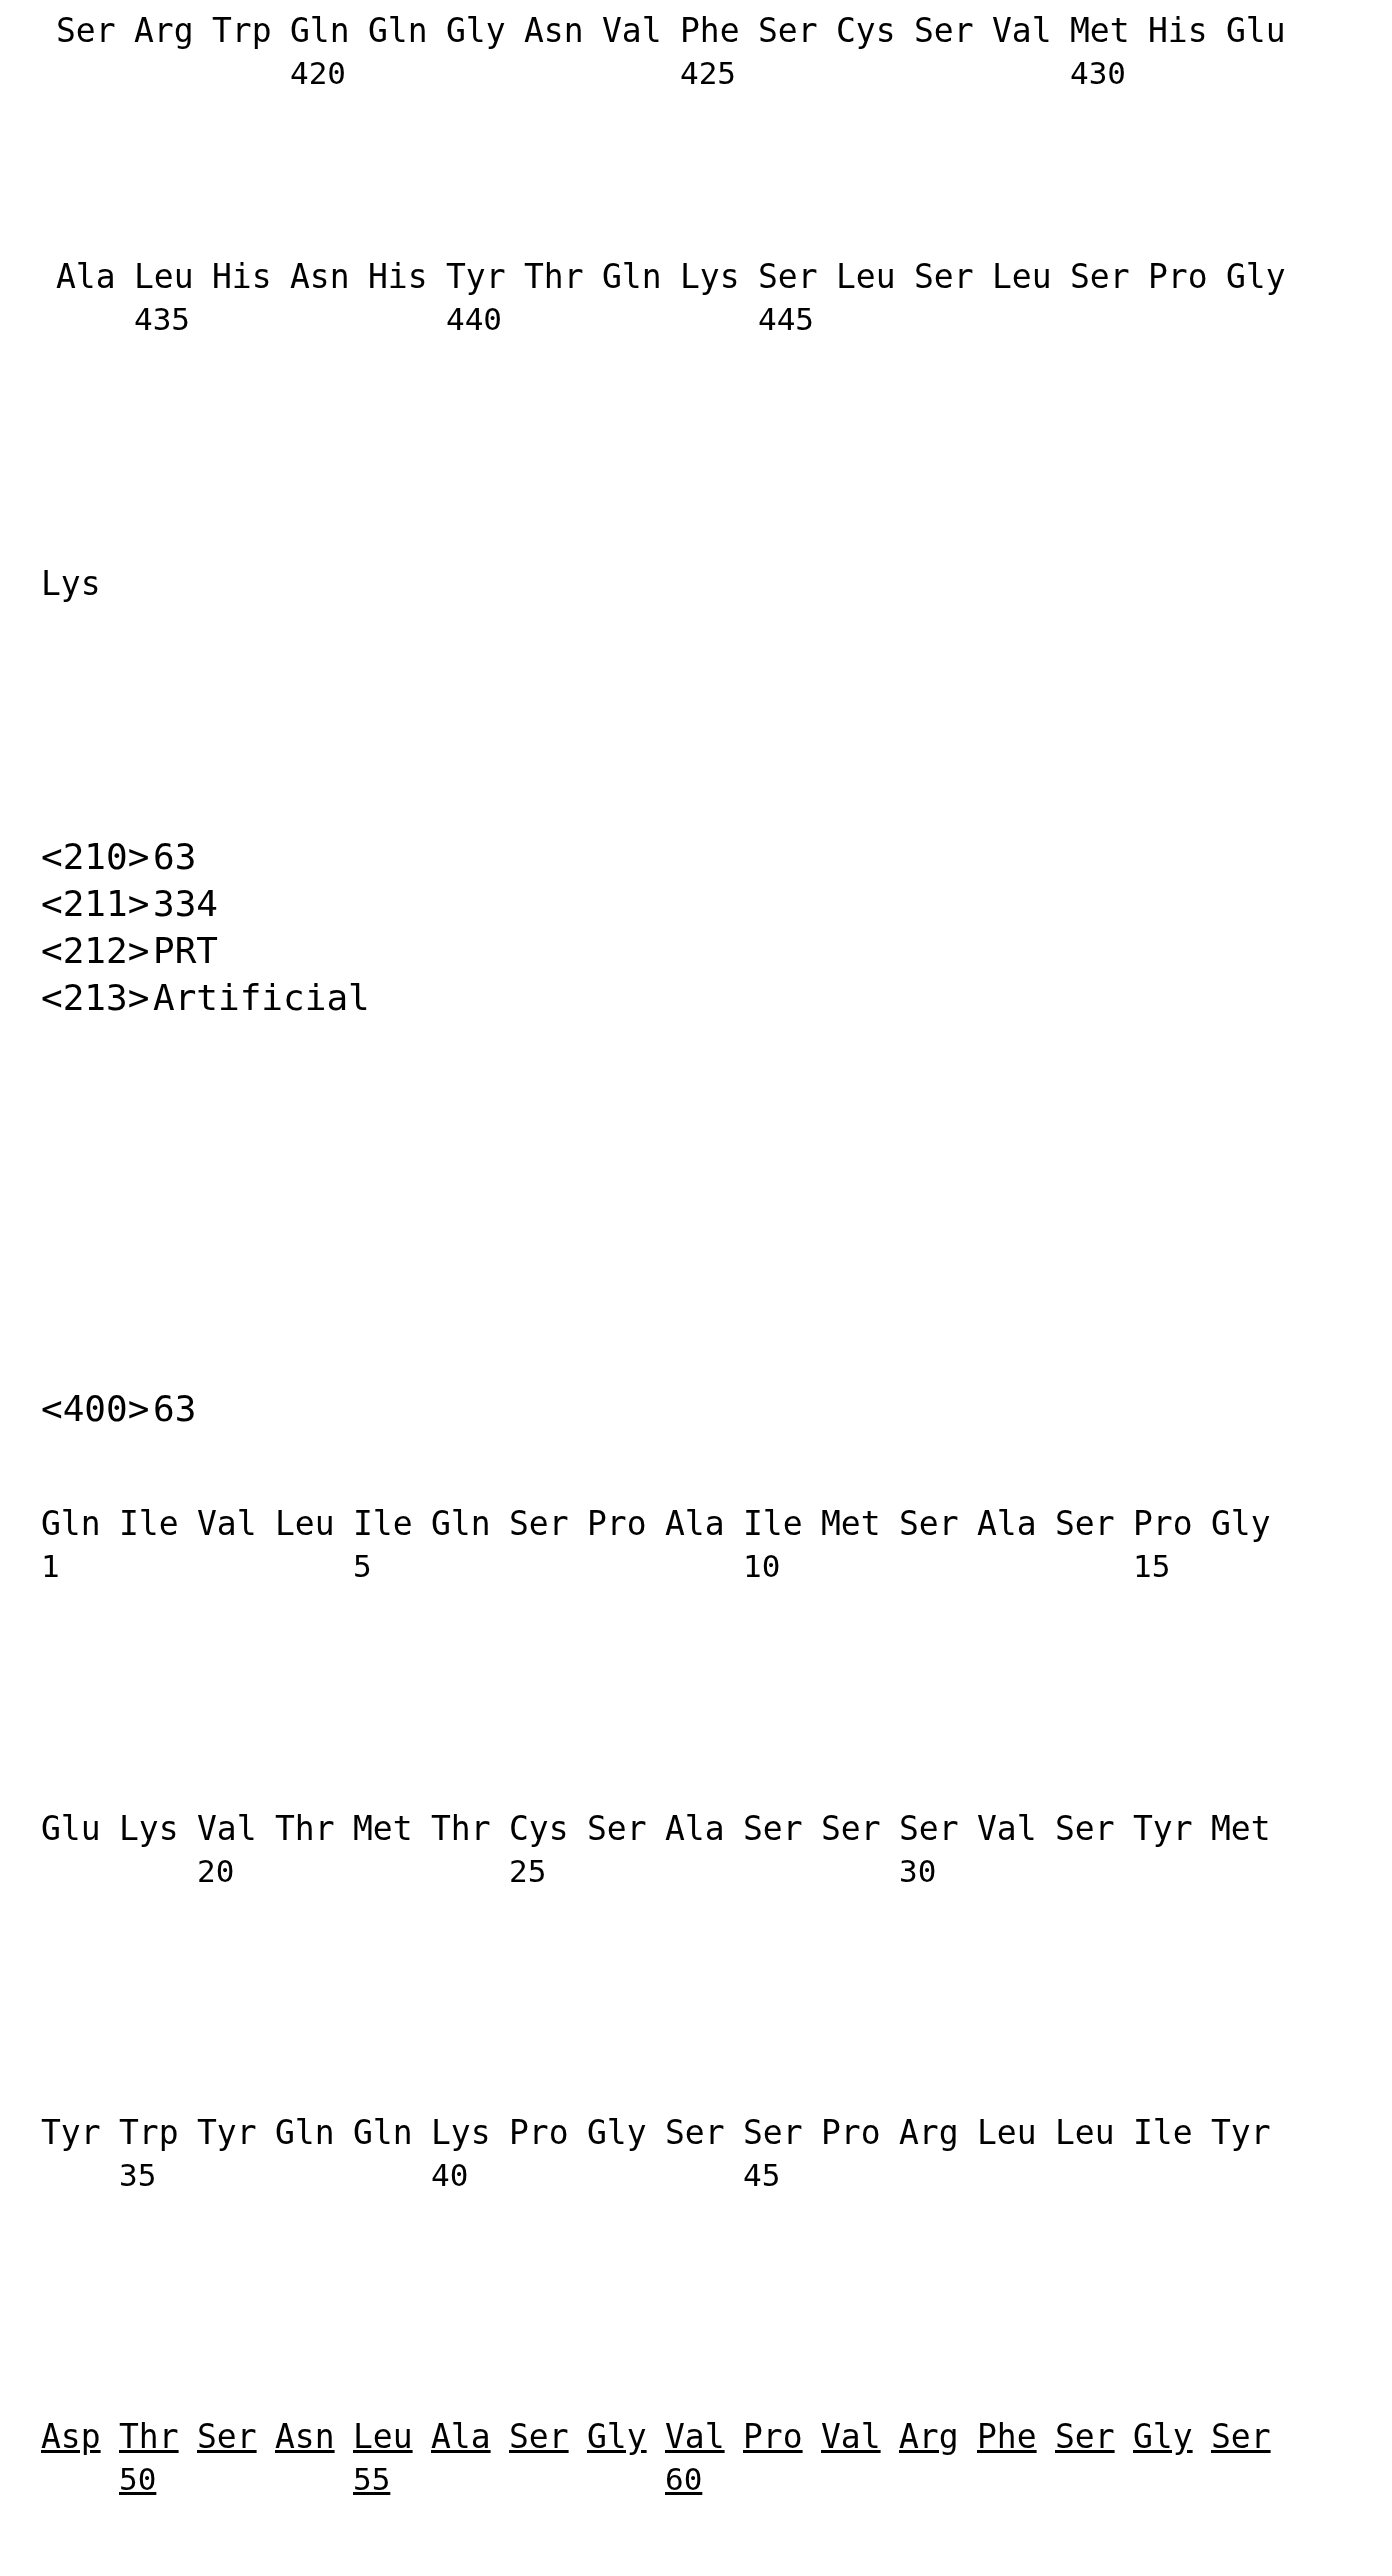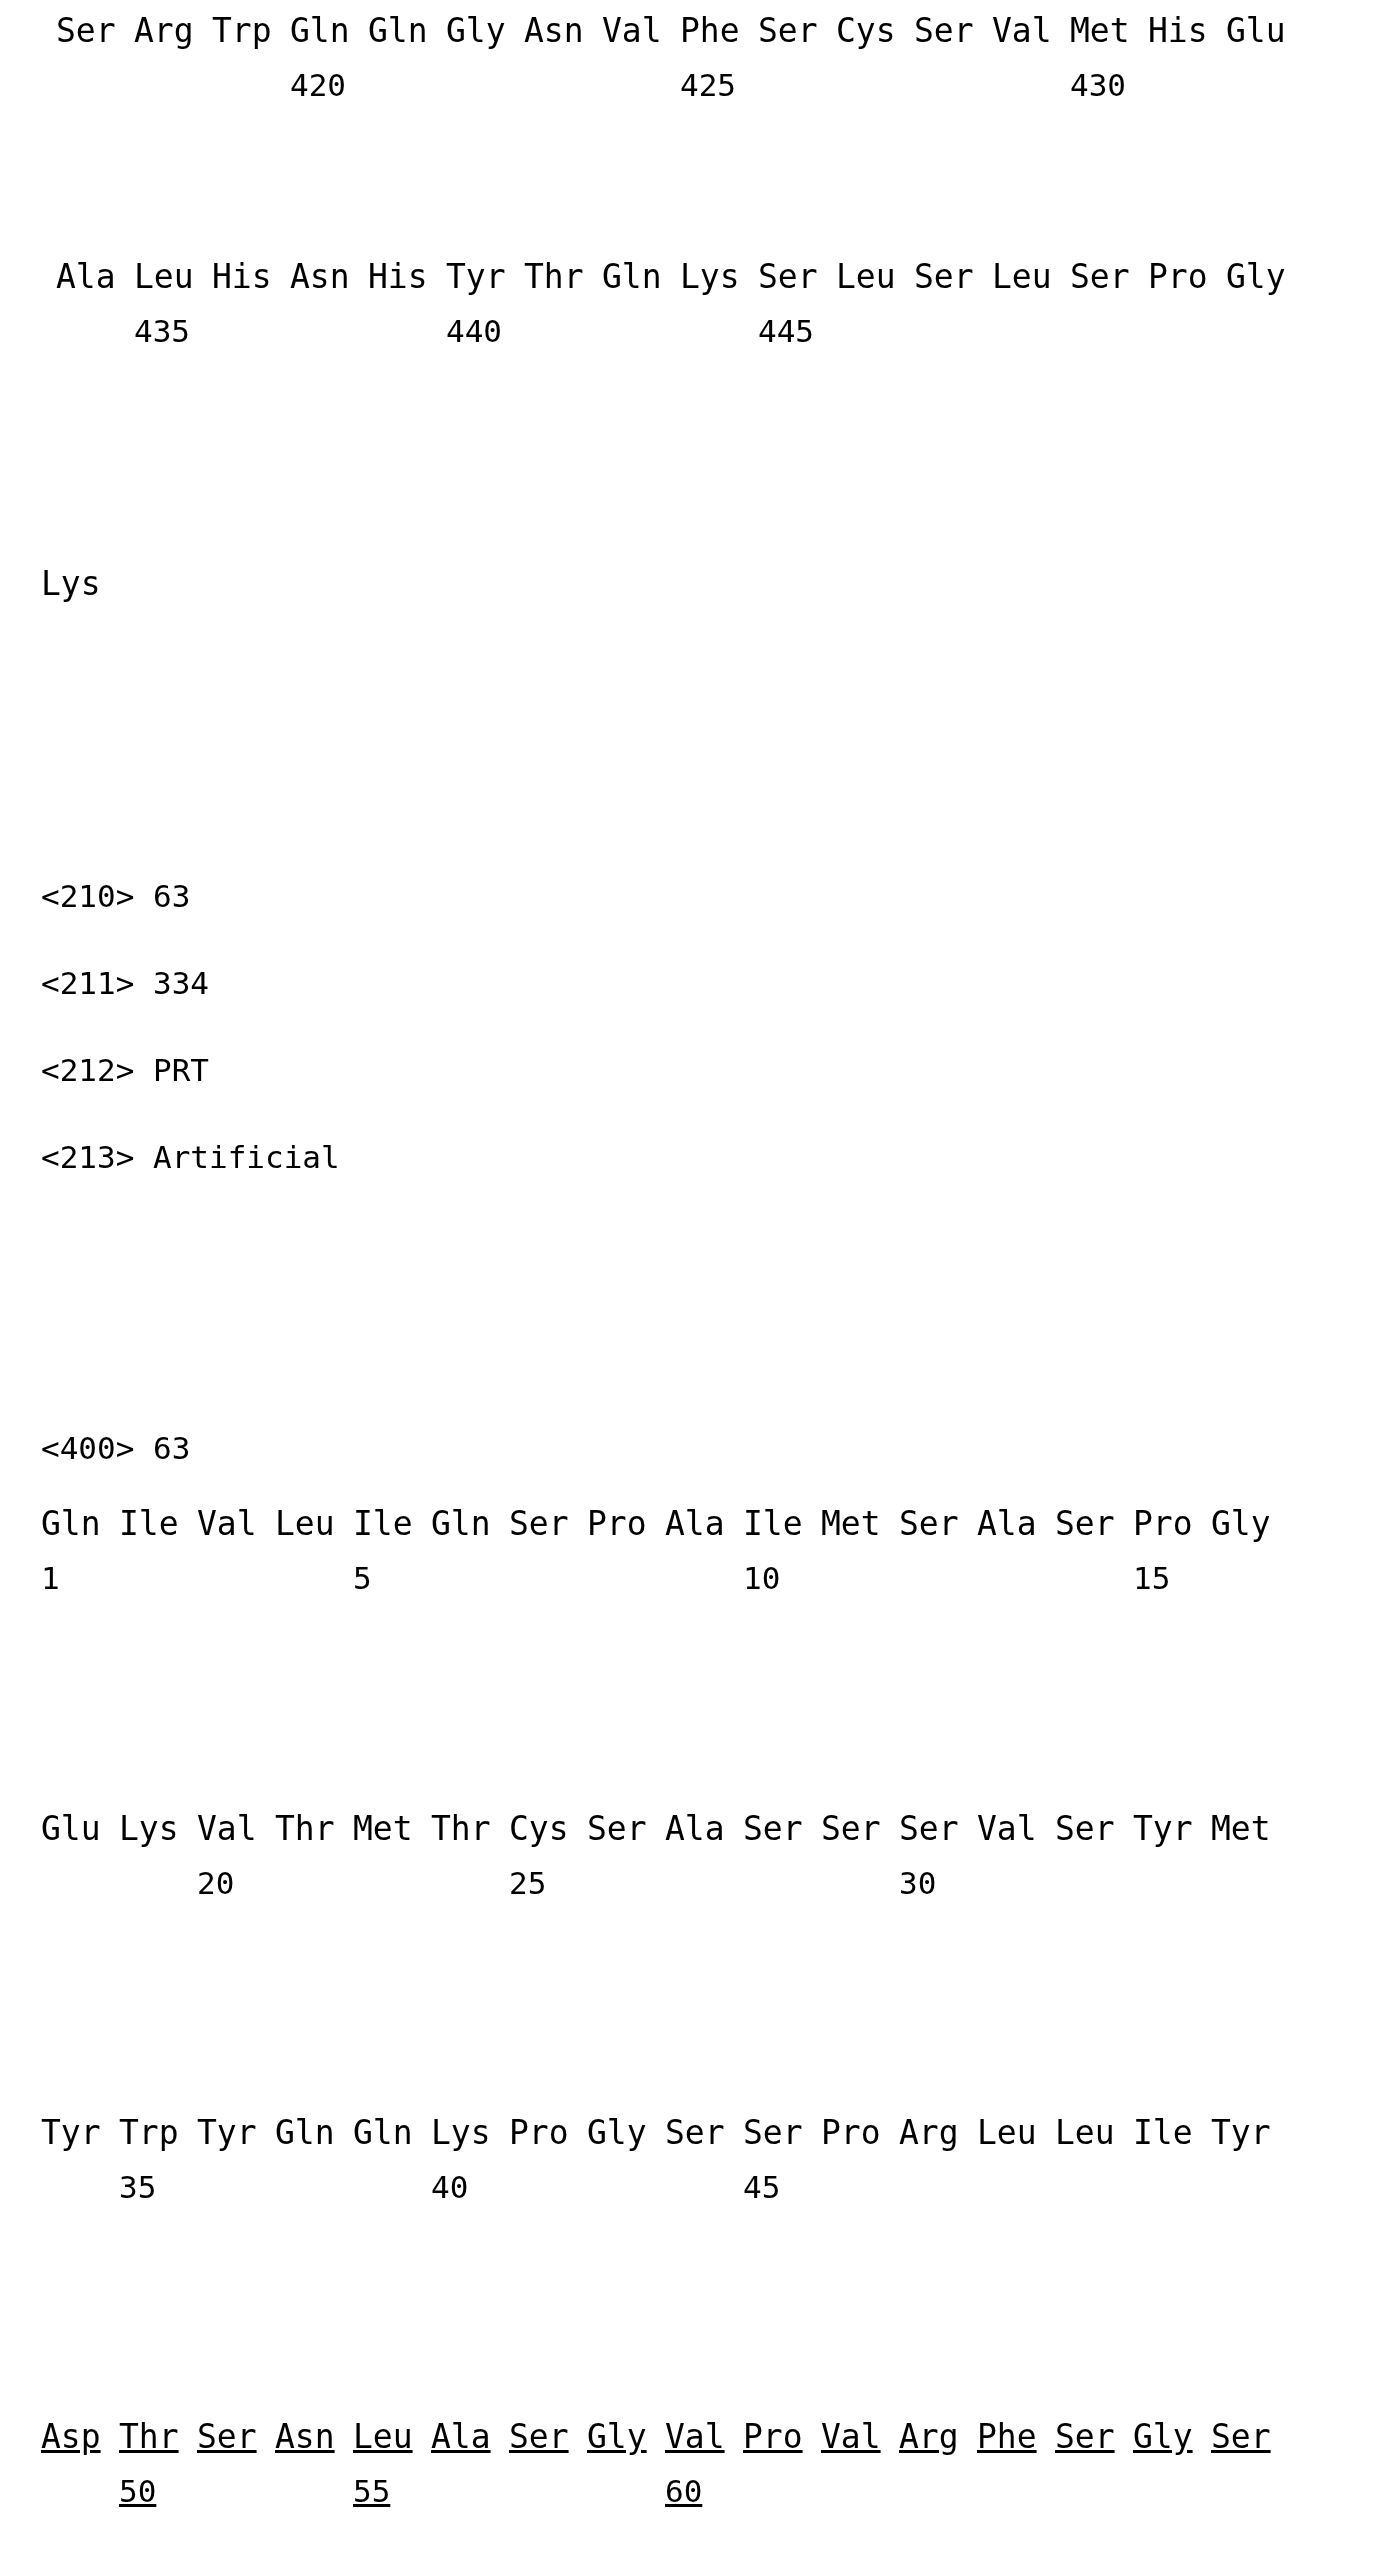--- a/index.html
+++ b/index.html
@@ -38,35 +38,33 @@
   .seq-residues .res {
     display: inline-block;
     width: 78px;
     text-align: left;
   }
   .seq-numbers {
     display: flex;
     white-space: pre;
     font-size: 31px;
     line-height: 43px;
-    margin-top: 12px;
   }
   .seq-numbers .num {
     display: inline-block;
     width: 78px;
     text-align: left;
   }
 
   
   .tag-line {
     display: flex;
     white-space: pre;
-    font-size: 31px;
+    font-size: 36px;
     line-height: 47px;
-    margin-top: 40px;
   }
   .tag-line .tag {
     display: inline-block;
     width: 112px;
     flex: 0 0 112px;
   }
   .tag-line .tag-val {
     display: inline-block;
     text-align: right;
   }

